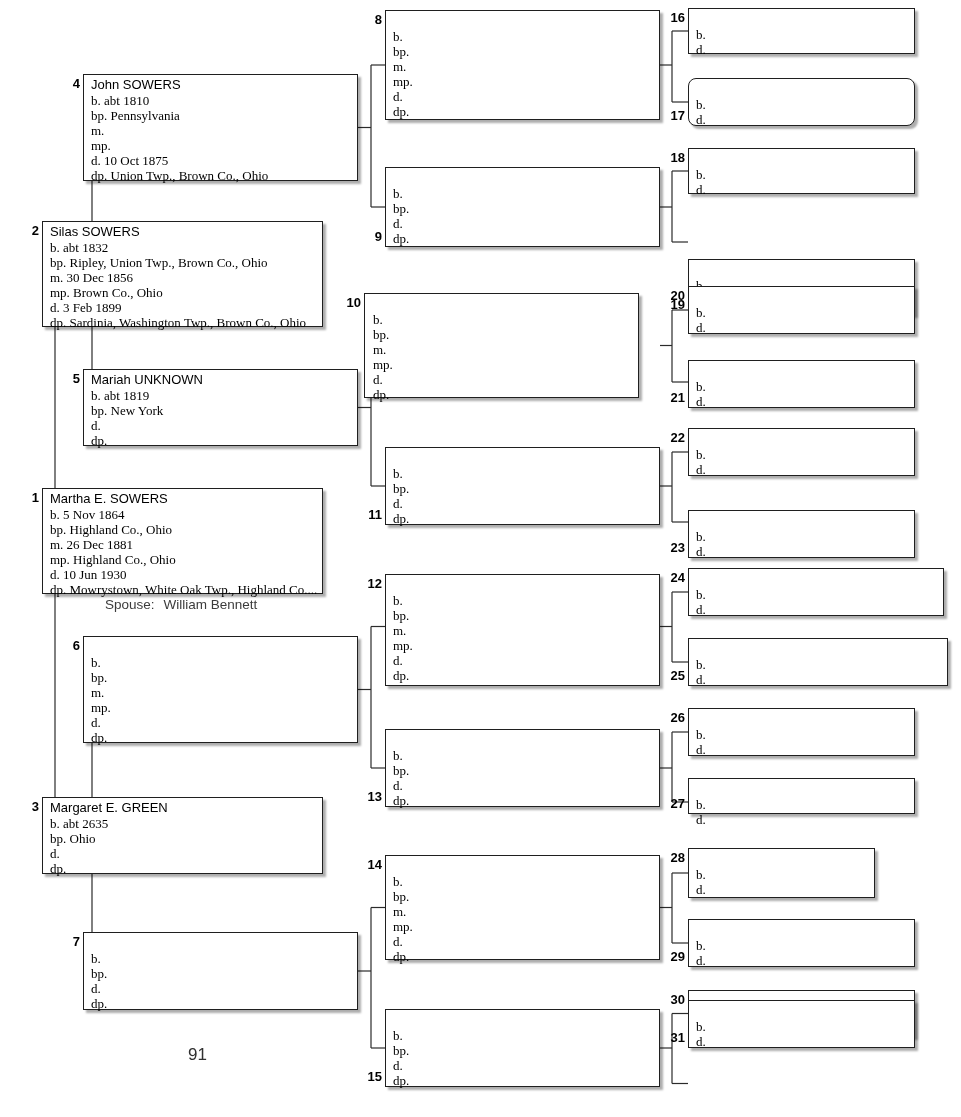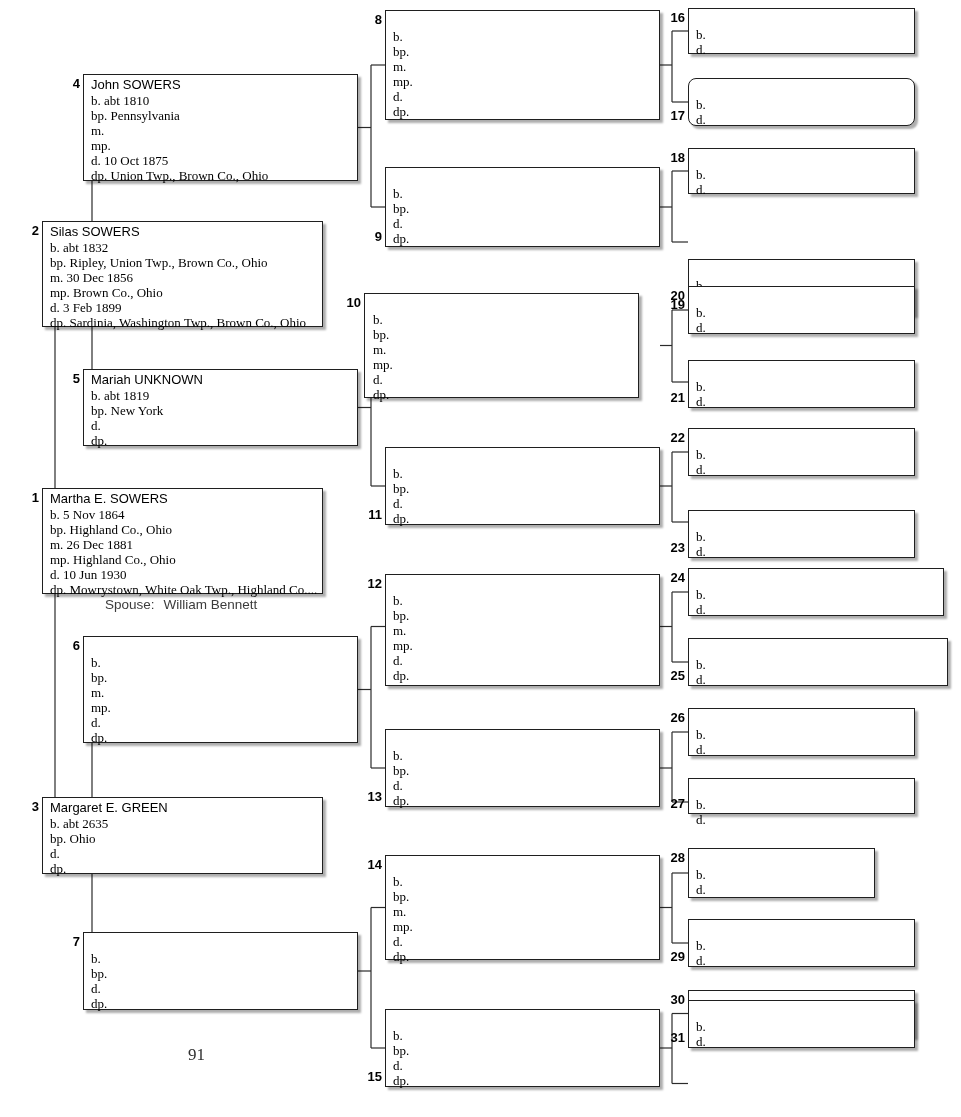--- a/index.html
+++ b/index.html
@@ -57,21 +57,21 @@
     font-size:13.5px;
     color:#3c3c3c;
     white-space:nowrap;
     margin-left:45px;
   }
   .spouse-line .sp-val{margin-left:9px;}
   .page-number{
     position:absolute;
     left:188px;top:1045px;
     z-index:1;
-    font-family:Liberation Serif, serif;
+    font-family:Liberation Sans, sans-serif;
     font-size:17px;
     color:#303030;
   }
 </style>
 </head>
 <body>
 
 <div class="chart">
   <svg class="connectors" width="961" height="1117">
       <line x1="55" y1="327" x2="55" y2="488" stroke="#2b2b2b" stroke-width="1.2"></line>

